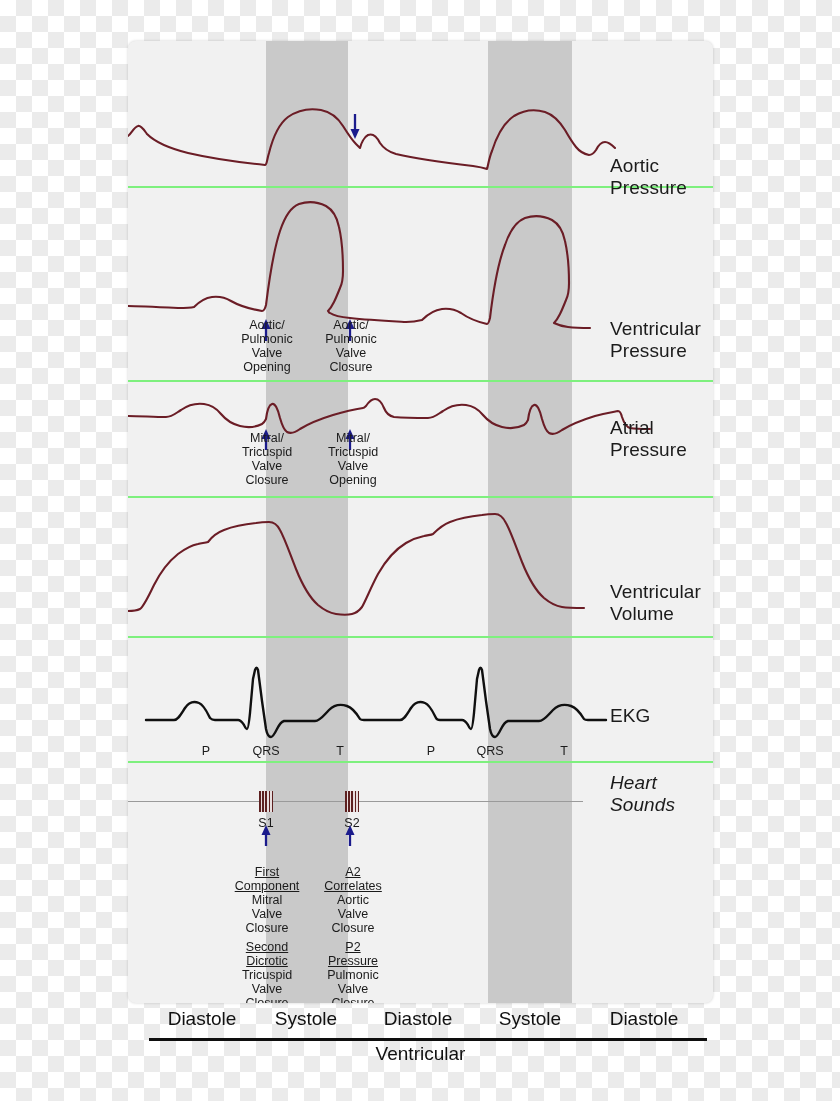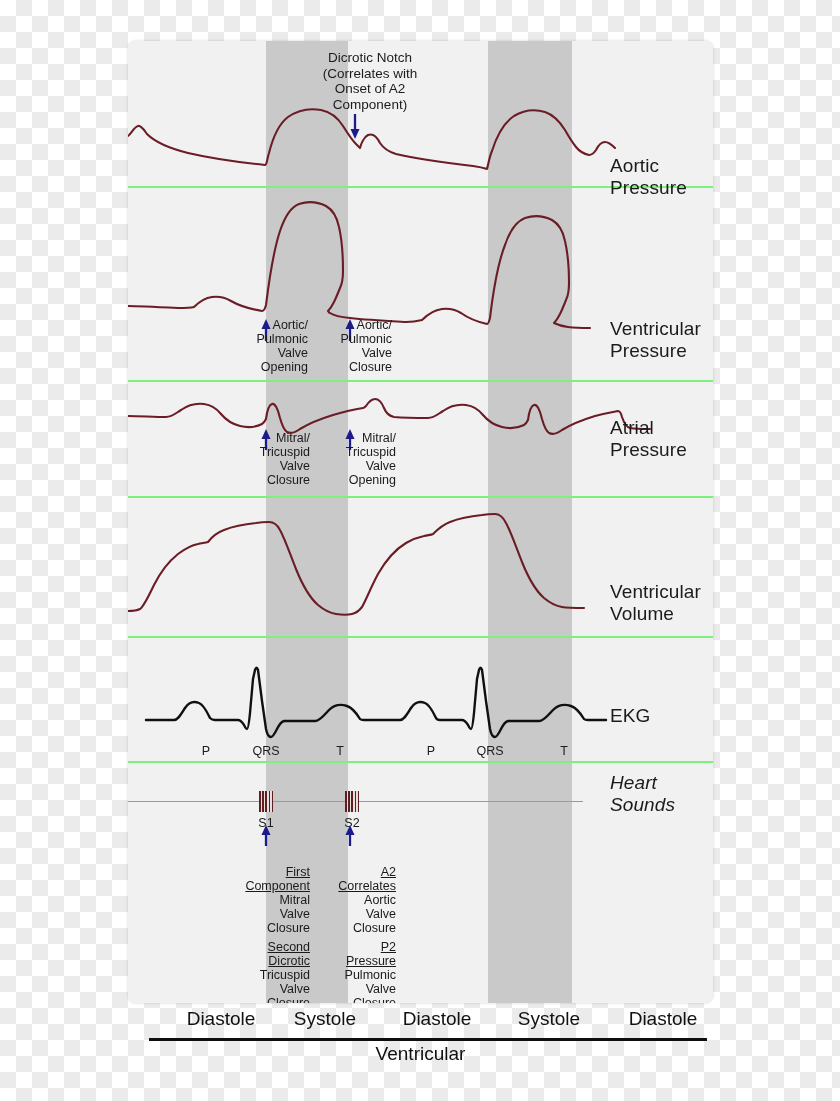--- a/index.html
+++ b/index.html
@@ -71,21 +71,21 @@
     line-height: 22px;
     text-align: left;
     white-space: pre-line;
     letter-spacing: .1px;
   }
   .annot {
     position: absolute;
     color: #1b1b1b;
     font-size: 12.5px;
     line-height: 14px;
-    text-align: right;
+    text-align: center;
     white-space: pre-line;
     letter-spacing: 0;
   }
   .annot .ul { text-decoration: underline; }
   .top-note {
     position: absolute;
     color: #1b1b1b;
     font-size: 13.5px;
     line-height: 15.5px;
     text-align: center;
@@ -108,21 +108,21 @@
     width: 14px;
     height: 21px;
     background: repeating-linear-gradient(
        to right,
        #5d2020 0px, #5d2020 1.6px,
        #e8dede 1.6px, #e8dede 3.2px);
   }
   
   #phasebar {
     position: absolute;
-    left: 166px;
+    left: 147px;
     top: 1008px;
     width: 560px;
     height: 36px;
   }
   .phase {
     position: absolute;
     top: 0;
     font-size: 19px;
     color: #111;
     text-align: center;
@@ -352,24 +352,20 @@
     <div class="row-label" style="left:482px; top:277px;">Ventricular
 Pressure</div>
     <div class="row-label" style="left:482px; top:351px;margin-top:25px;">Atrial
 Pressure</div>
     <div class="row-label" style="left:482px; top:540px;">Ventricular
 Volume</div>
     <div class="row-label" style="left:482px; top:664px;">EKG</div>
     <div class="row-label" style="left:482px; top:731px;font-style:italic;">Heart
 Sounds</div>
 
-    <div class="top-note" style="left:157px; top:9px; width:170px;">Dicrotic Notch
-(Correlates with
-Onset of A2
-Component)</div>
 
     <div class="annot" style="left:98px; top:277px; width:82px;">Aortic/
 Pulmonic
 Valve
 Opening</div>
     <div class="annot" style="left:182px; top:277px; width:82px;">Aortic/
 Pulmonic
 Valve
 Closure</div>
 

